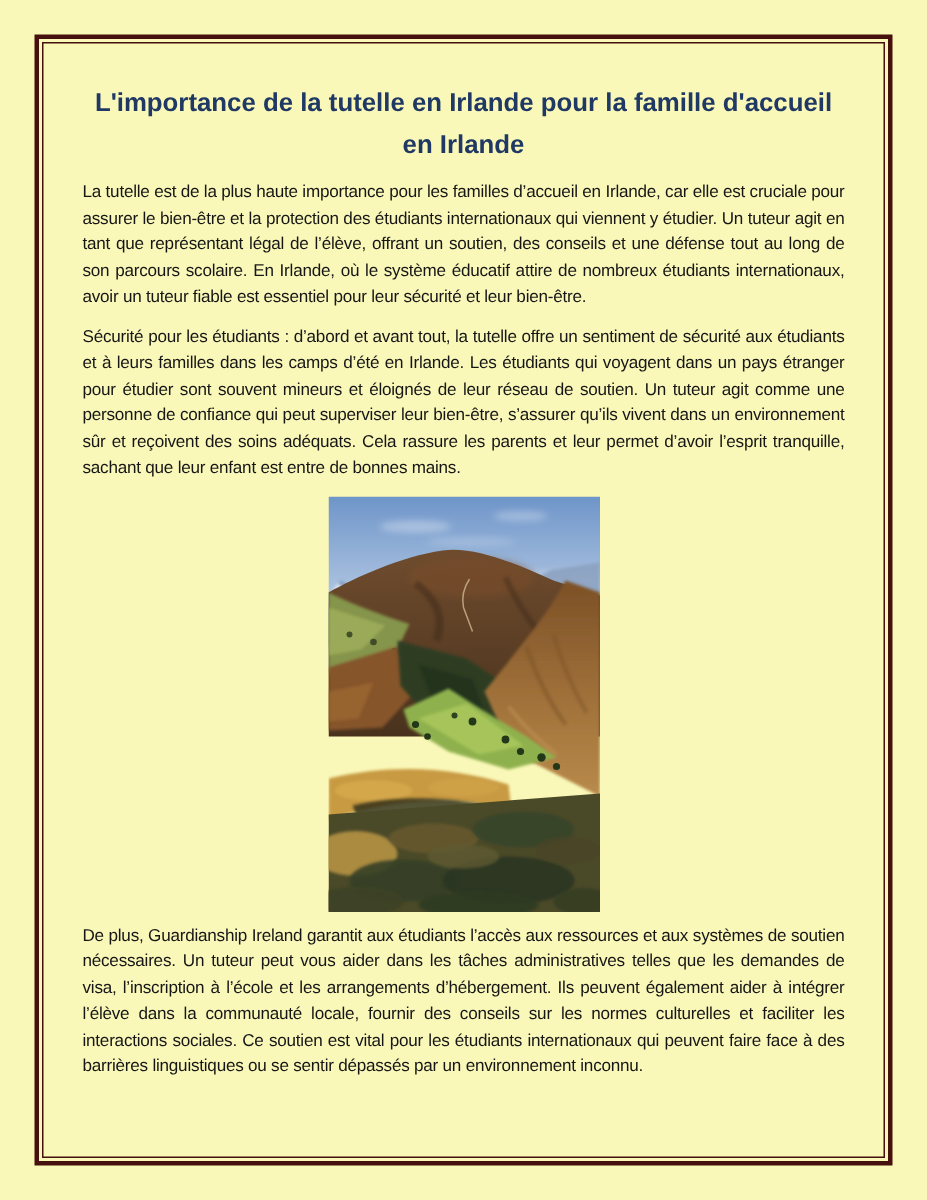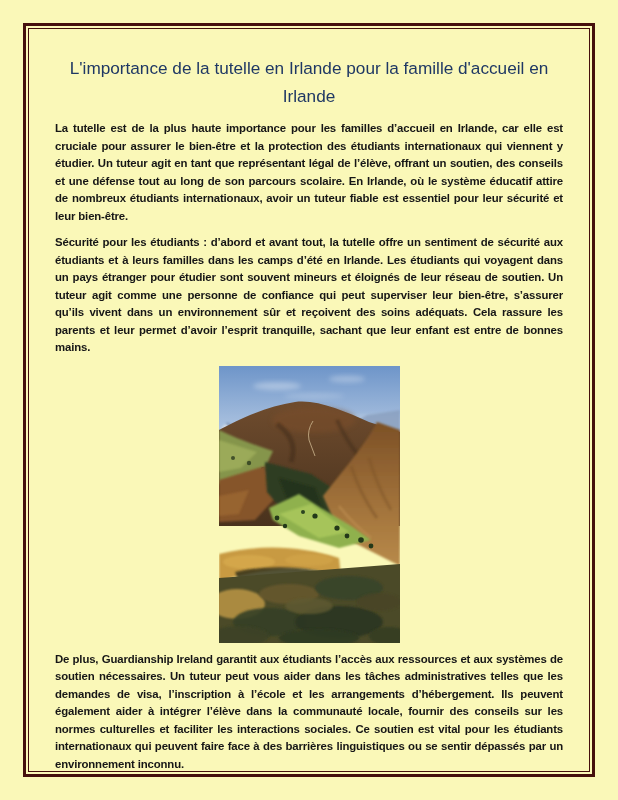--- a/index.html
+++ b/index.html
@@ -31,32 +31,31 @@
     position: absolute;
     top: 54px;
     left: 55px;
     right: 55px;
   }
   .doc-title {
     margin: 0 auto 10px auto;
     max-width: 500px;
     font-size: 17.2px;
     line-height: 28px;
-    font-weight: normal;
+    font-weight: bold;
     text-align: center;
     color: #1F3864;
   }
   .doc-para {
     margin: 0 0 9px 0;
     font-size: 11.4px;
     line-height: 17.5px;
     letter-spacing: -0.15px;
     text-align: justify;
     color: #161616;
-    font-weight: bold;
   }
   .photo-figure {
     margin: 5px auto 8px auto;
     width: 181px;
     height: 277px;
     display: block;
   }
   .photo-figure svg {
     display: block;
     width: 181px;

